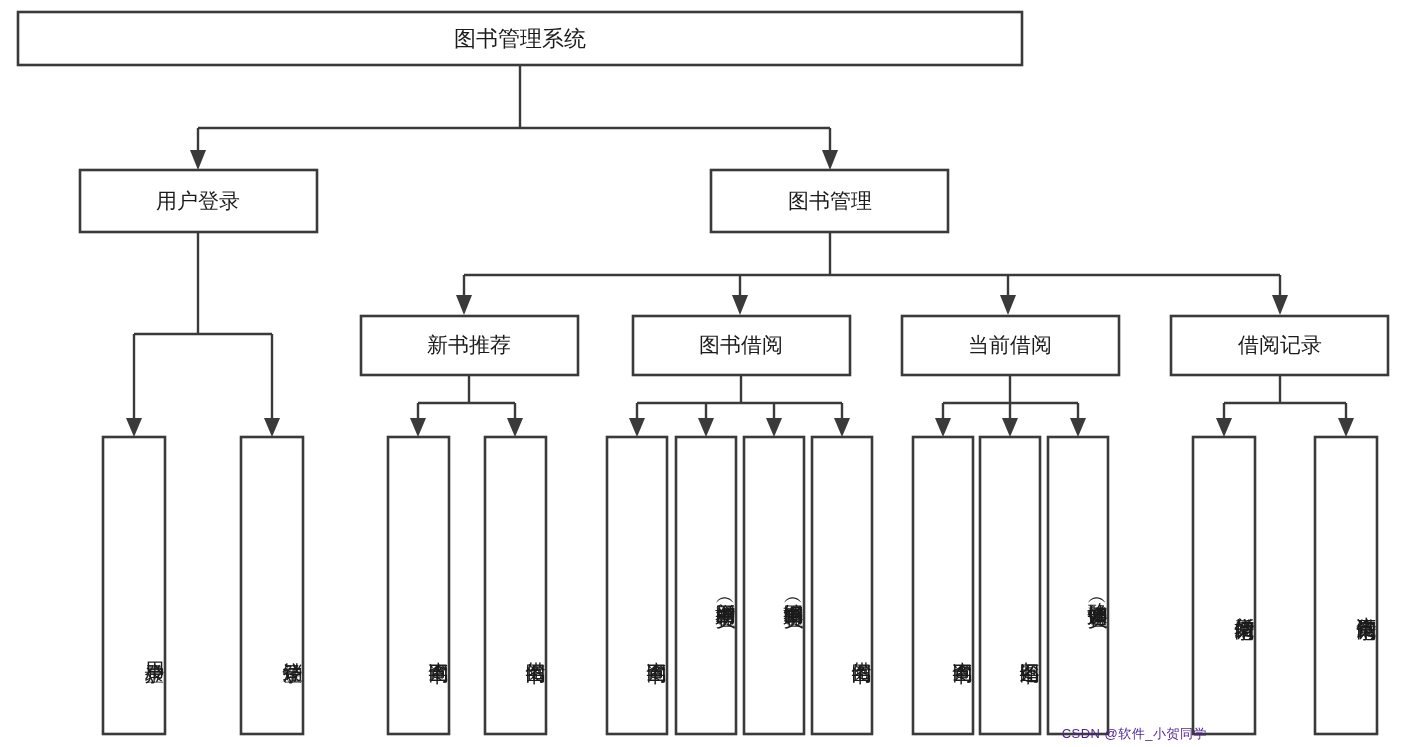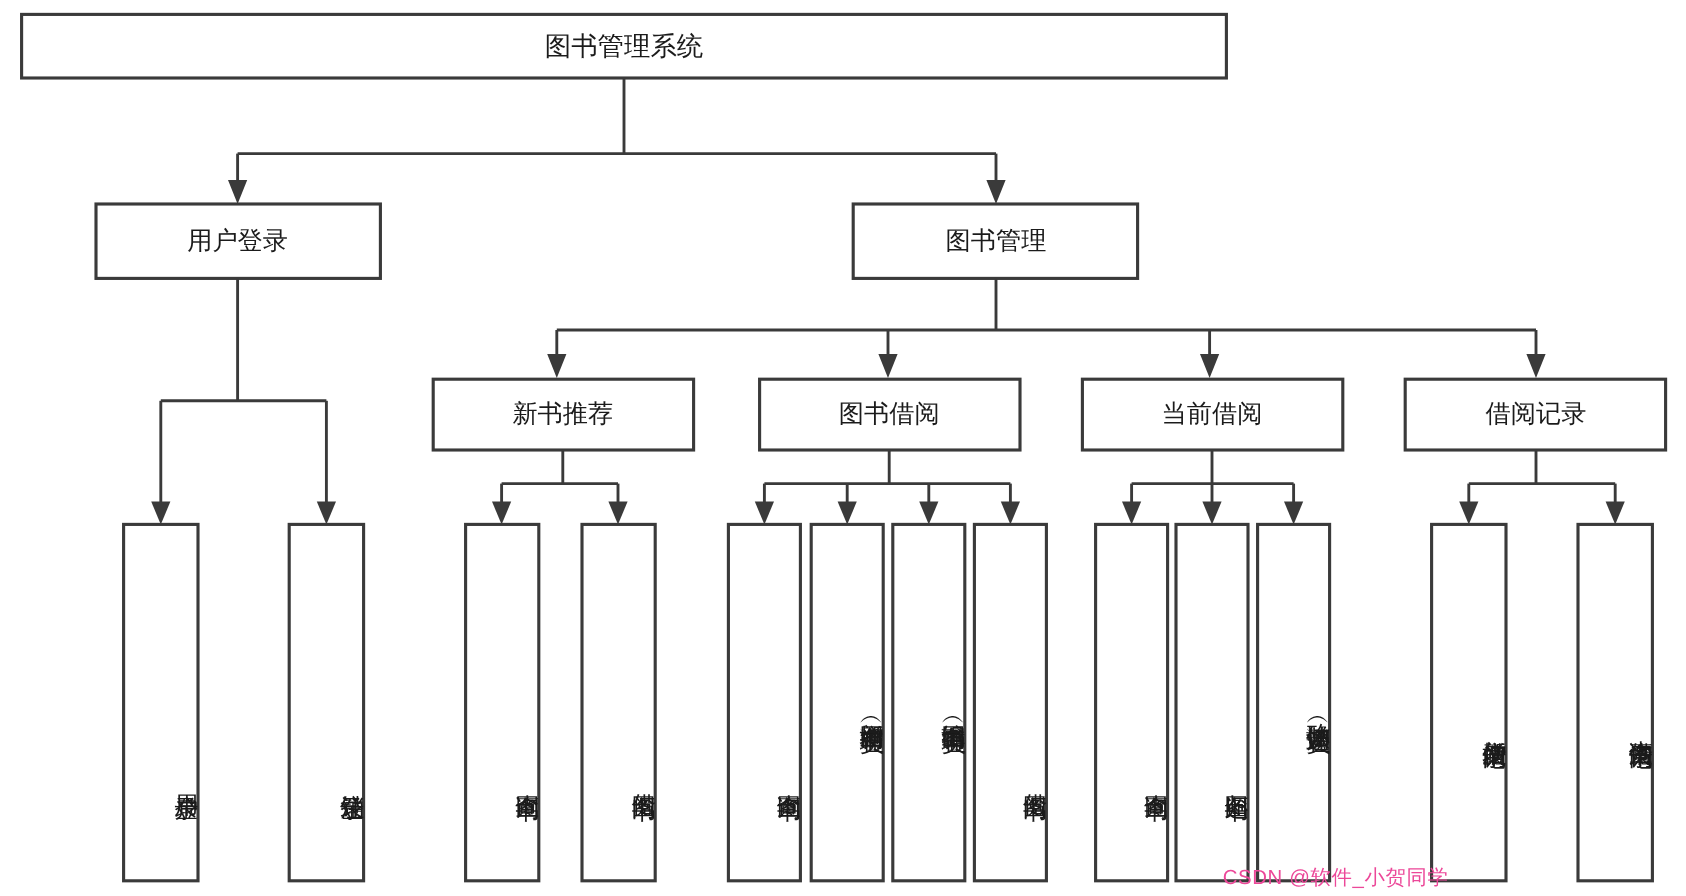--- a/index.html
+++ b/index.html
@@ -68,22 +68,22 @@
     display: flex;
     align-items: flex-start;
     justify-content: center;
     pointer-events: none;
   }
   .watermark {
     position: absolute;
     right: 8px;
     bottom: 4px;
     font-family: "Liberation Sans", "DejaVu Sans", sans-serif;
-    font-size: 17px;
-    color: #ec4899;
+    font-size: 13px;
+    color: #4c1d95;
     letter-spacing: 0.5px;
     white-space: nowrap;
   }
 </style>
 </head>
 <body>
 
 <div id="diagram-root">
 
   <svg id="tree-svg" viewBox="0 0 1405 747" xmlns="http://www.w3.org/2000/svg">

